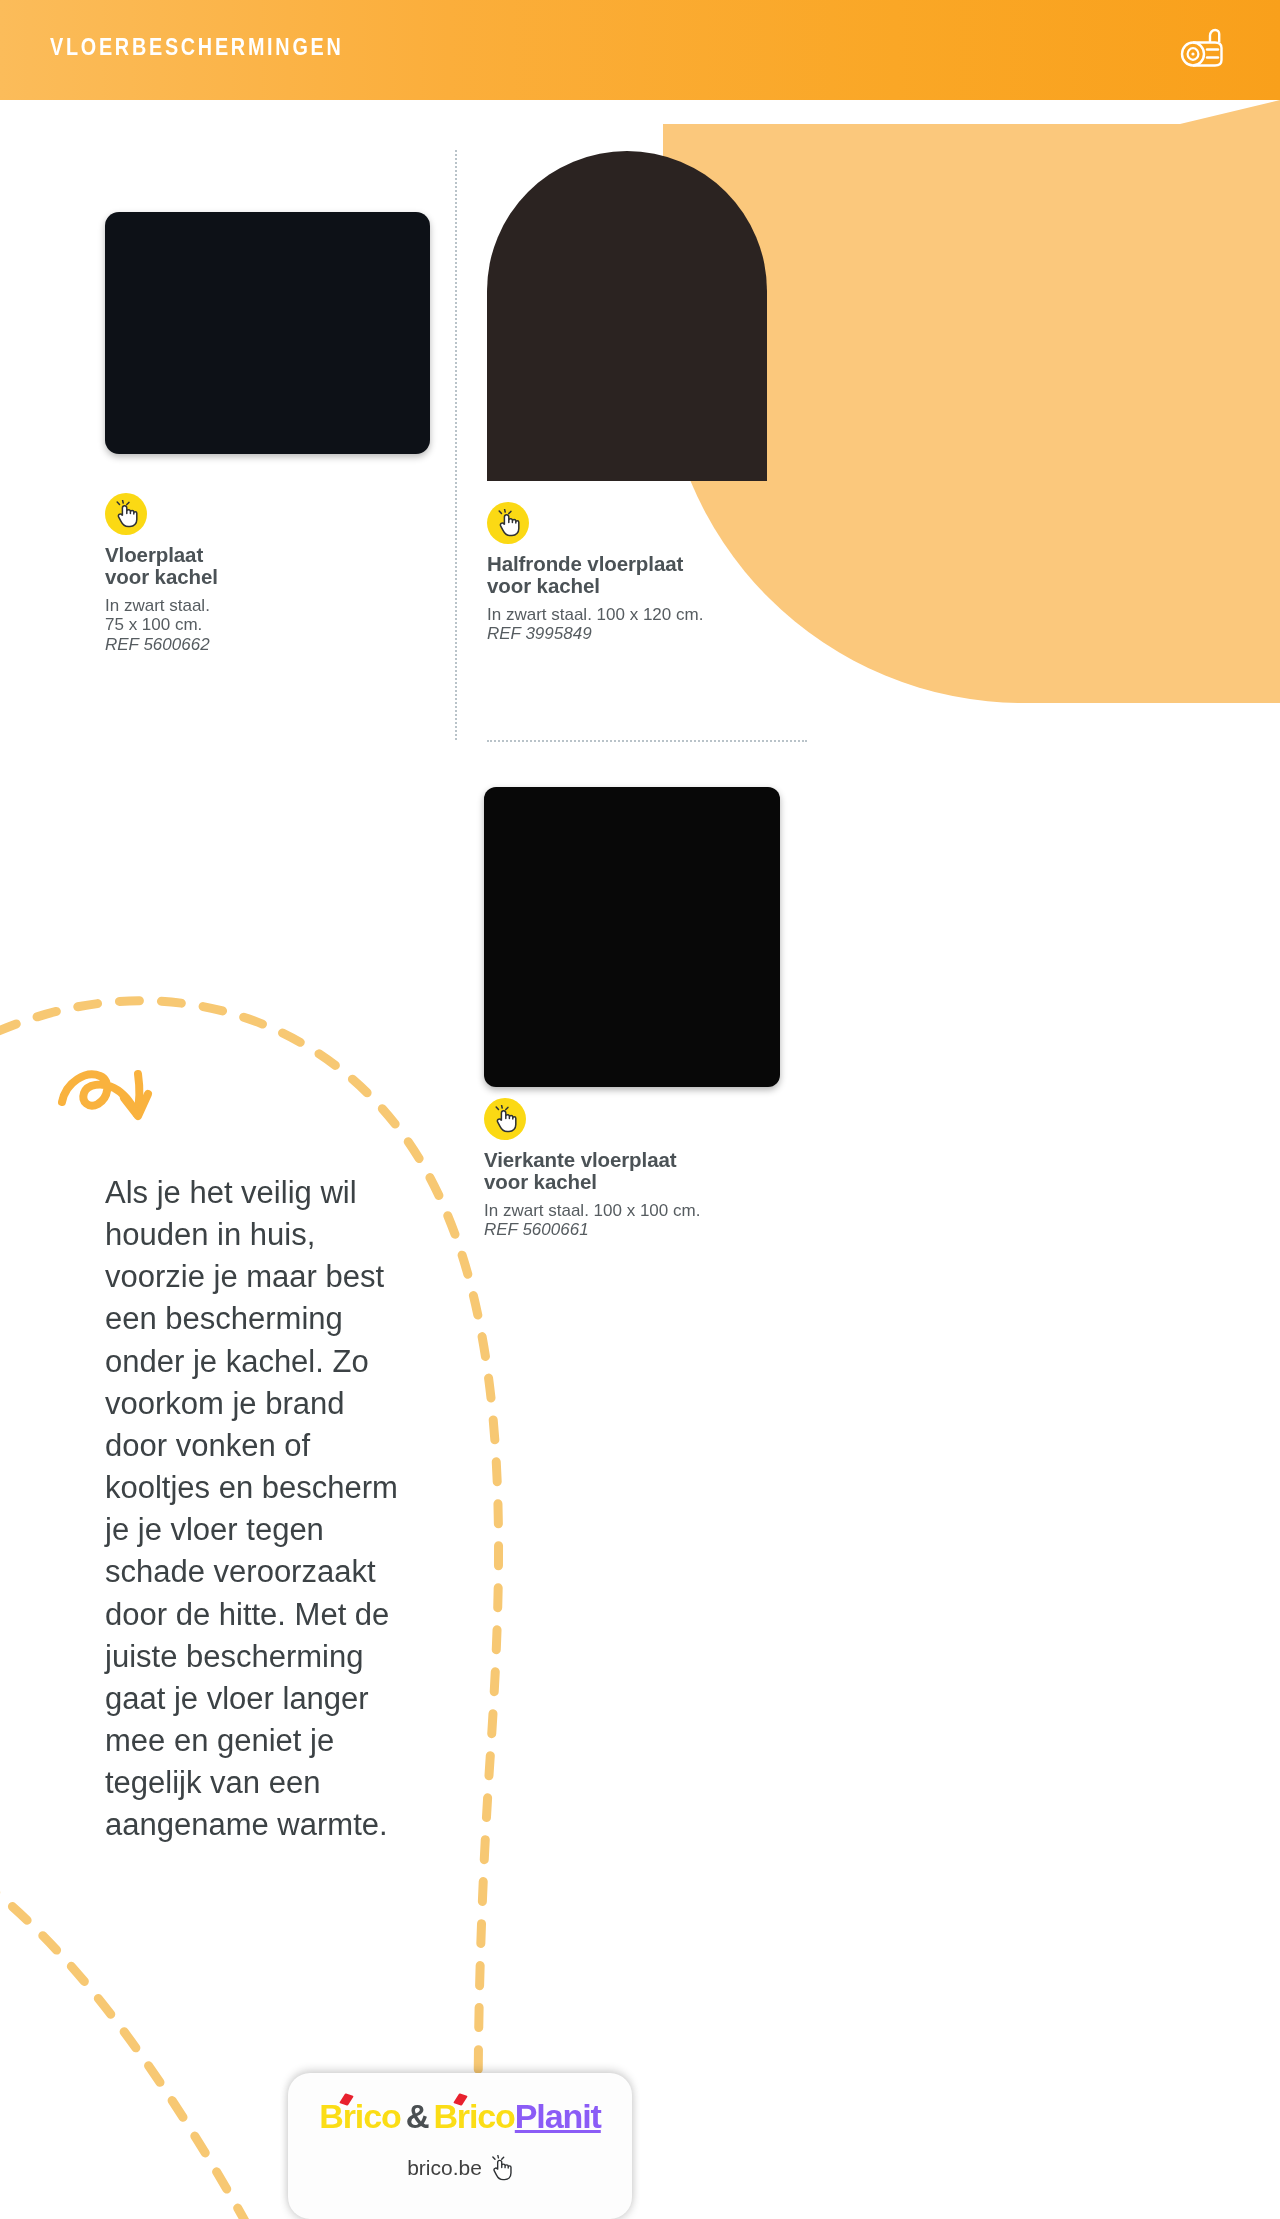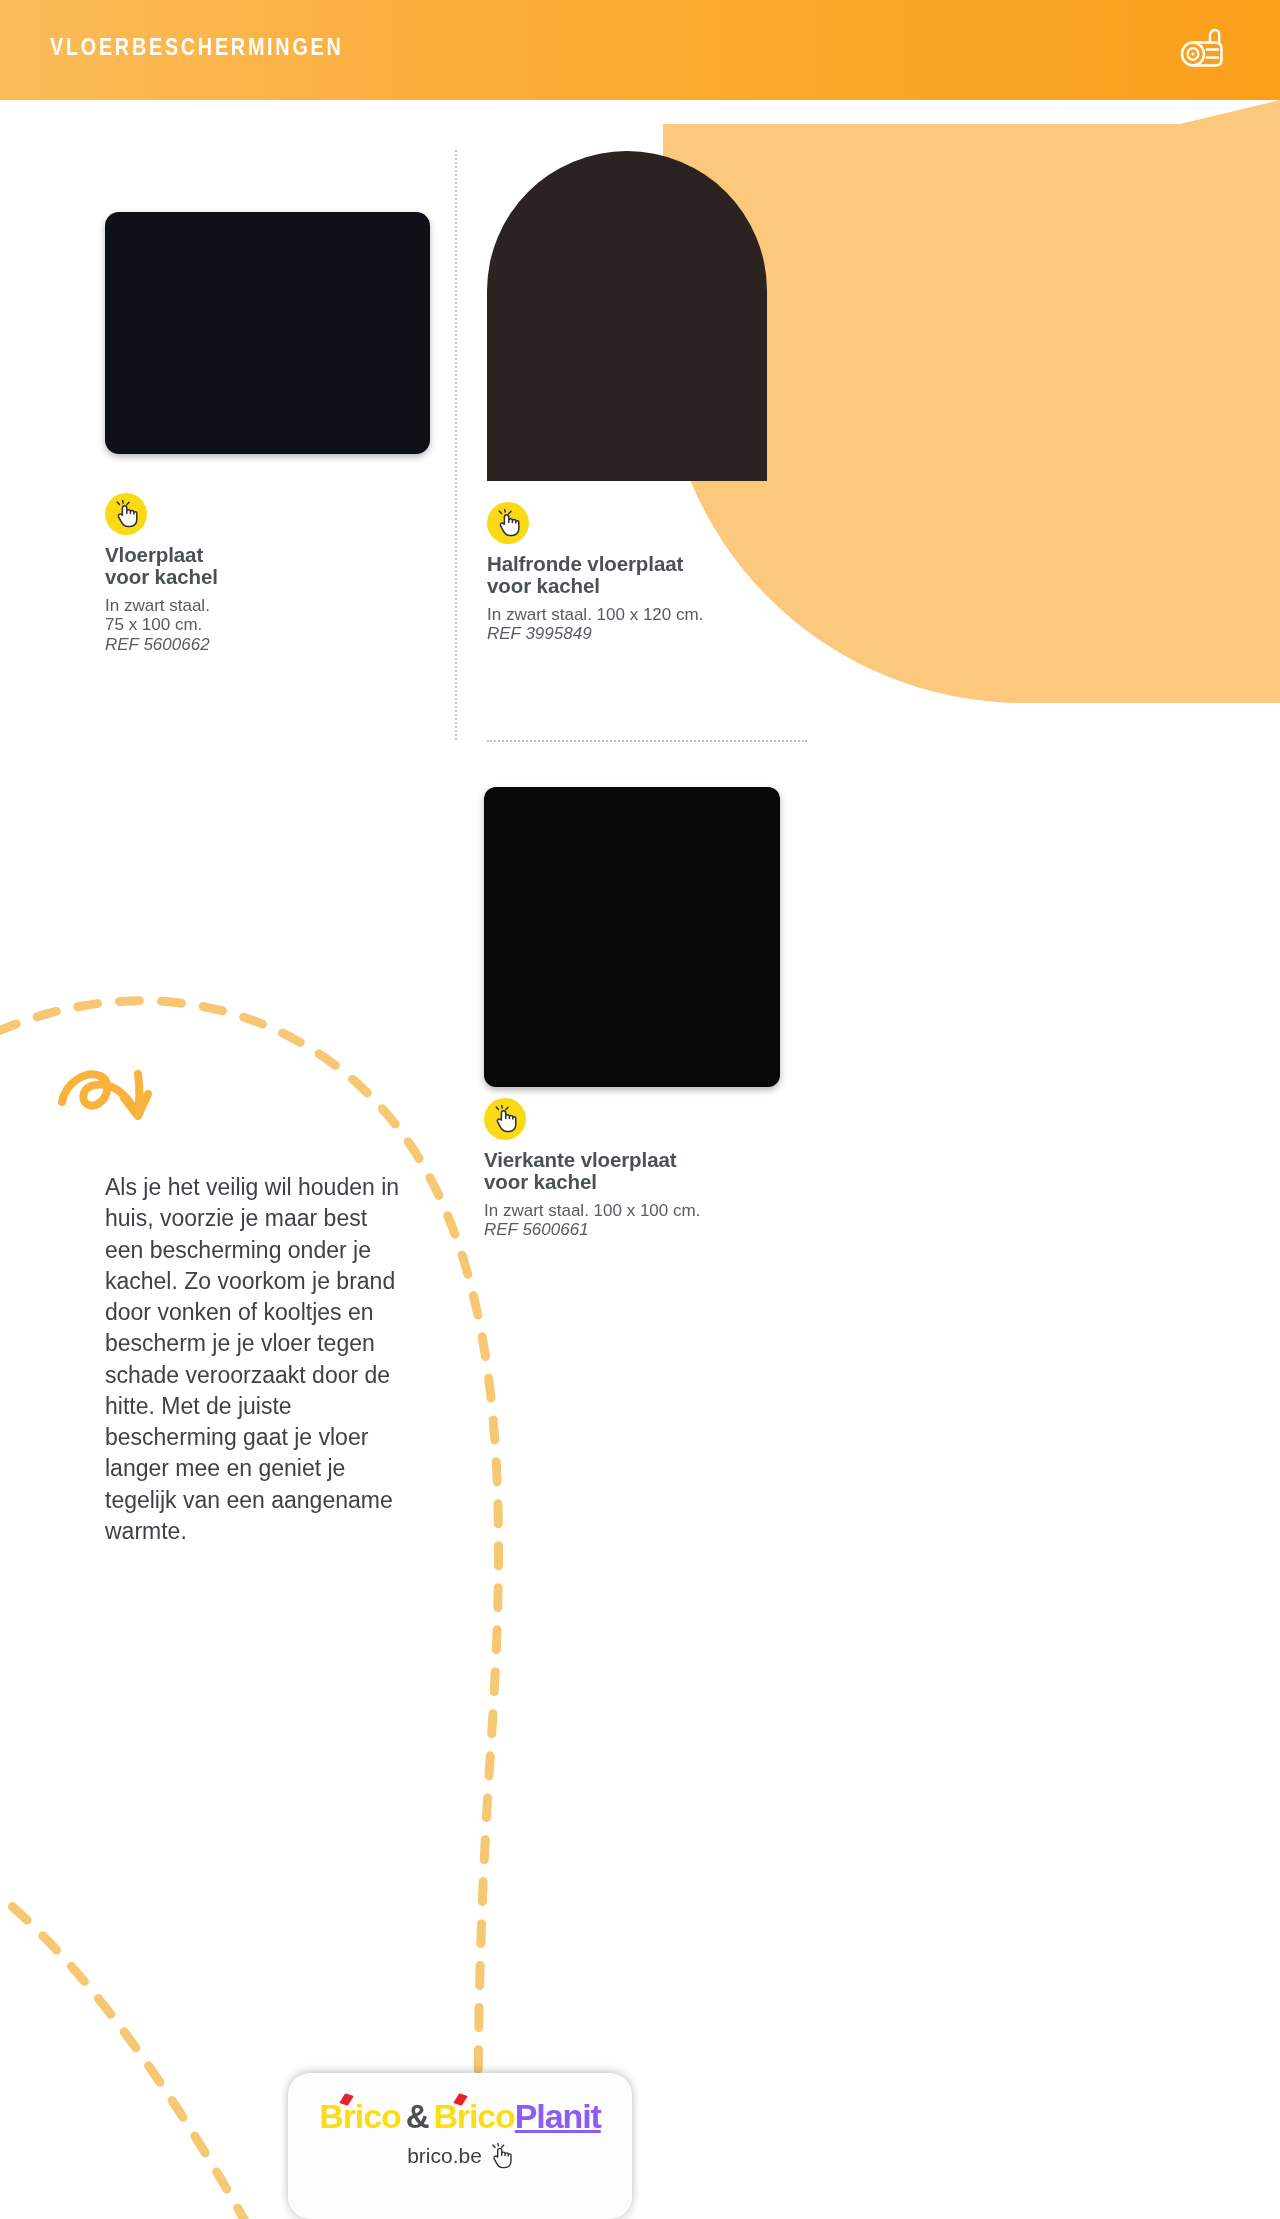--- a/index.html
+++ b/index.html
@@ -124,21 +124,21 @@
     font-style: italic;
     color: #565c60;
     line-height: 1.14;
   }
 
   
   .body-copy {
     position: absolute;
     left: 105px; top: 1172px;
     width: 300px;
-    font-size: 23px;
+    font-size: 31px;
     line-height: 1.36;
     color: #3c4245;
     font-weight: 500;
   }
   .swoosh { position: absolute; left: 56px; top: 1054px; width: 110px; height: 72px; z-index: 3; }
 
   
   .cta {
     position: absolute;
     left: 397px; top: 1931px;
@@ -163,20 +163,21 @@
     left: 288px; top: 2073px;
     width: 344px; height: 146px;
     background: #fdfdfd;
     border-radius: 22px;
     box-shadow: 0 -3px 9px rgba(0,0,0,0.17), 0 4px 10px rgba(0,0,0,0.12);
     z-index: 6;
     display: flex;
     flex-direction: column;
     align-items: center;
     padding-top: 24px;
+    gap: 12px;
   }
   .logo-line {
     display: flex; align-items: baseline;
     font-size: 34px;
     font-weight: bold;
     letter-spacing: -1.1px;
   }
   .lg-yellow { color: #fbdd16; position: relative; }
   .lg-dark { color: #8b5cf6; text-decoration: underline; }
   .lg-amp { color: #4a4f52; margin: 0 5px; font-size: 33px; }

